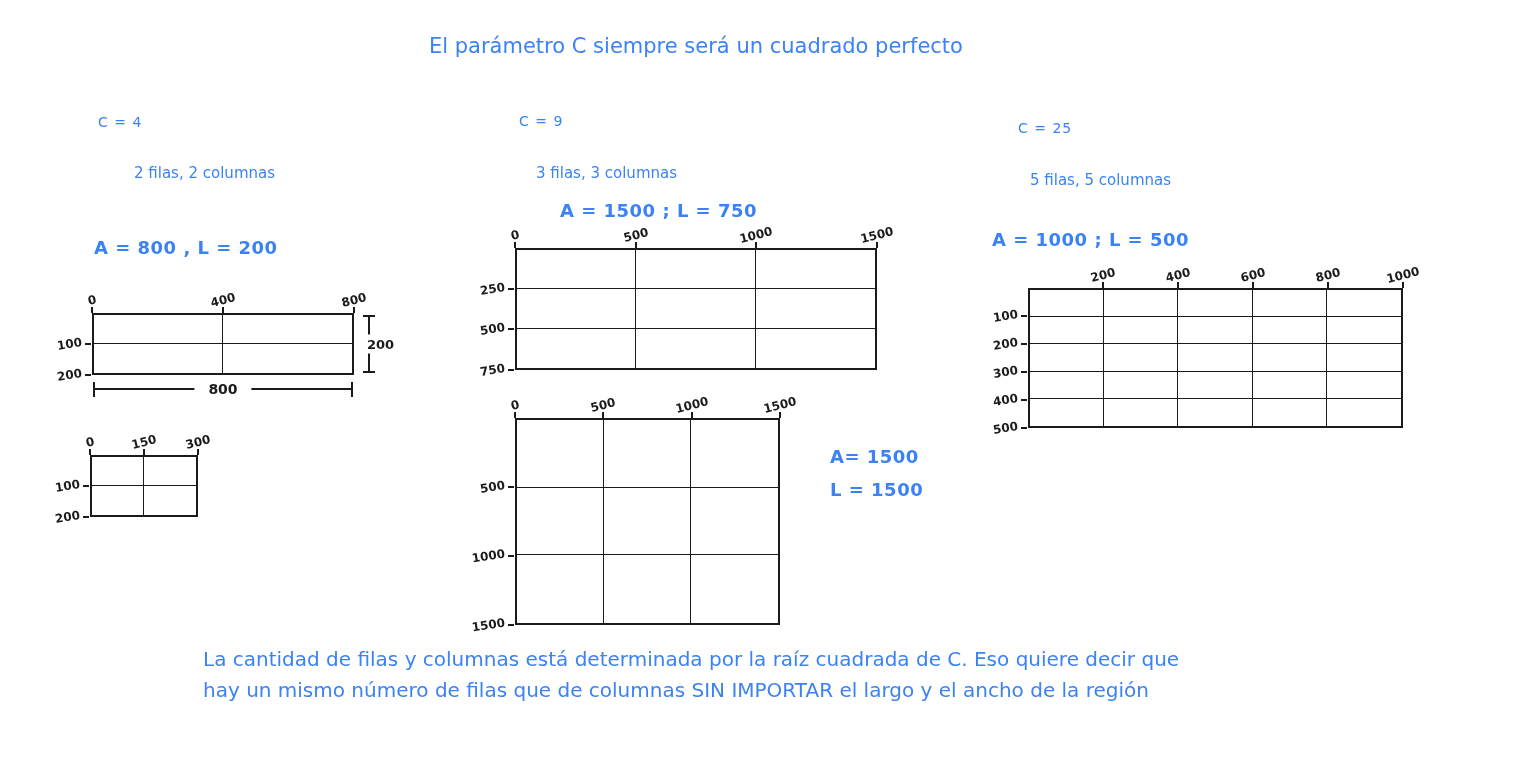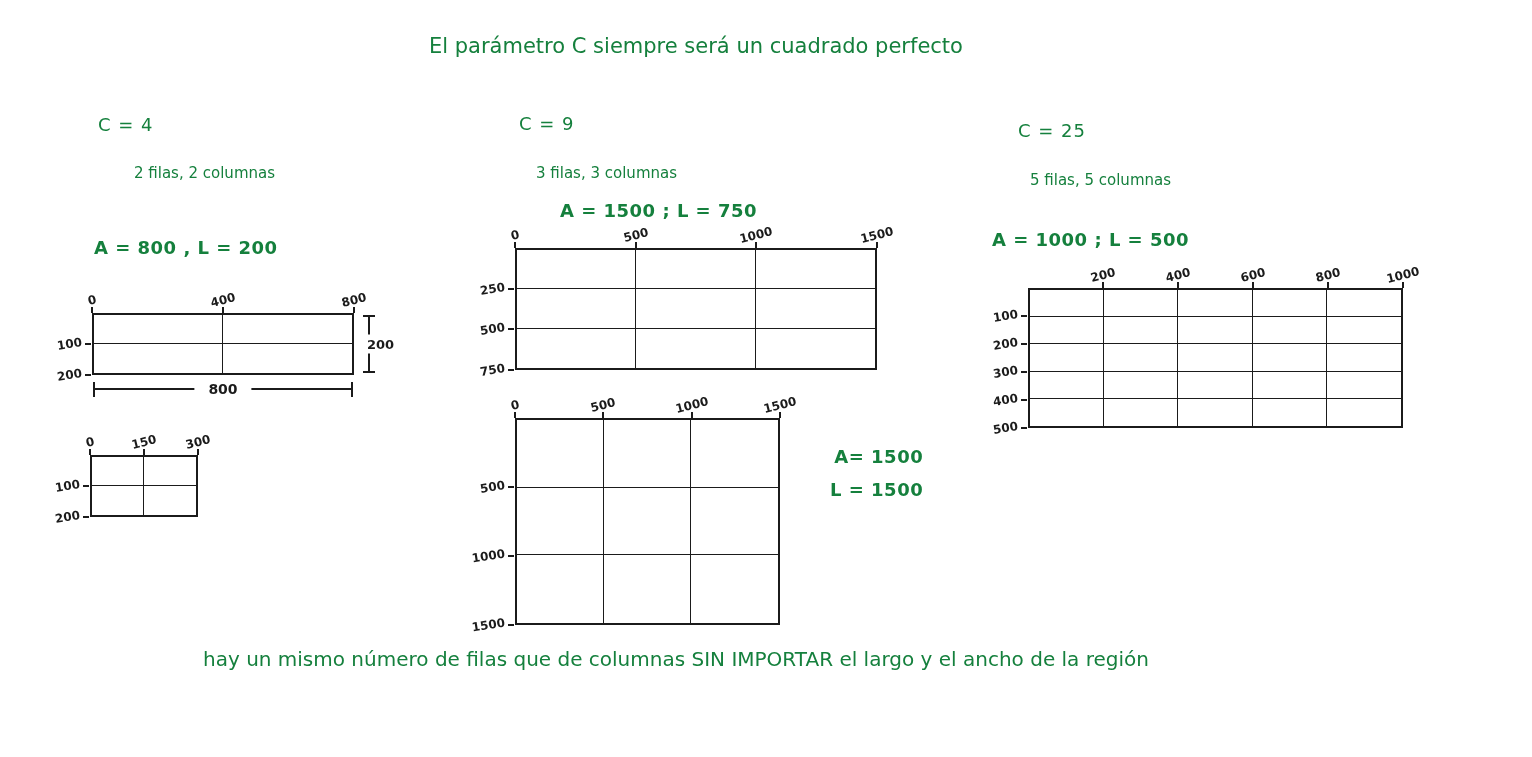--- a/index.html
+++ b/index.html
@@ -4,26 +4,26 @@
 <style>
   * { margin:0; padding:0; box-sizing:border-box; }
   html,body { background:#ffffff; }
   body { font-family:"DejaVu Sans", sans-serif; color:#1b1b1b; }
 
   .canvas {
     position:relative; width:1532px; height:757px;
     background:#ffffff; overflow:hidden;
   }
 
-  .txt { position:absolute; white-space:nowrap; color:#15803d;text-align:right; }
+  .txt { position:absolute; white-space:nowrap; color:#3b82f6; }
 
   .title    { left:429px; top:34px;  font-size:21px; }
   .caption  { left:203px; top:644px; font-size:20px; line-height:31px; white-space:nowrap; }
 
-  .c-head   { font-size:18px; letter-spacing:1px; }
+  .c-head   { font-size:14px; letter-spacing:1px; }
   .note     { font-size:15px; }
   .params   { font-size:18px; font-weight:700; letter-spacing:0.5px; }
   .sidenote { font-size:18px; font-weight:700; line-height:33px; letter-spacing:0.5px; }
 
   .c4-c      { left:98px;  top:114px; }
   .c4-filas  { left:134px; top:164px; }
   .c4-params { left:94px;  top:237px; }
   .c4-side   { left:237px; top:447px; }
 
   .c9-c      { left:519px; top:113px; }
@@ -243,16 +243,17 @@
       <div class="gtick gtick-left" style="top: 40%;"></div>
       <div class="glabel gleft" style="top: 60%;">300</div>
       <div class="gtick gtick-left" style="top: 60%;"></div>
       <div class="glabel gleft" style="top: 80%;">400</div>
       <div class="gtick gtick-left" style="top: 80%;"></div>
       <div class="glabel gleft" style="top: 100%;">500</div>
       <div class="gtick gtick-left" style="top: 100%;"></div>
     </div>
 
   <div class="txt caption">
+    <div>La cantidad de filas y columnas está determinada por la raíz cuadrada de C. Eso quiere decir que</div>
     <div>hay un mismo número de filas que de columnas SIN IMPORTAR el largo y el ancho de la región</div>
   </div>
 
 </div>
 
 </body></html>

